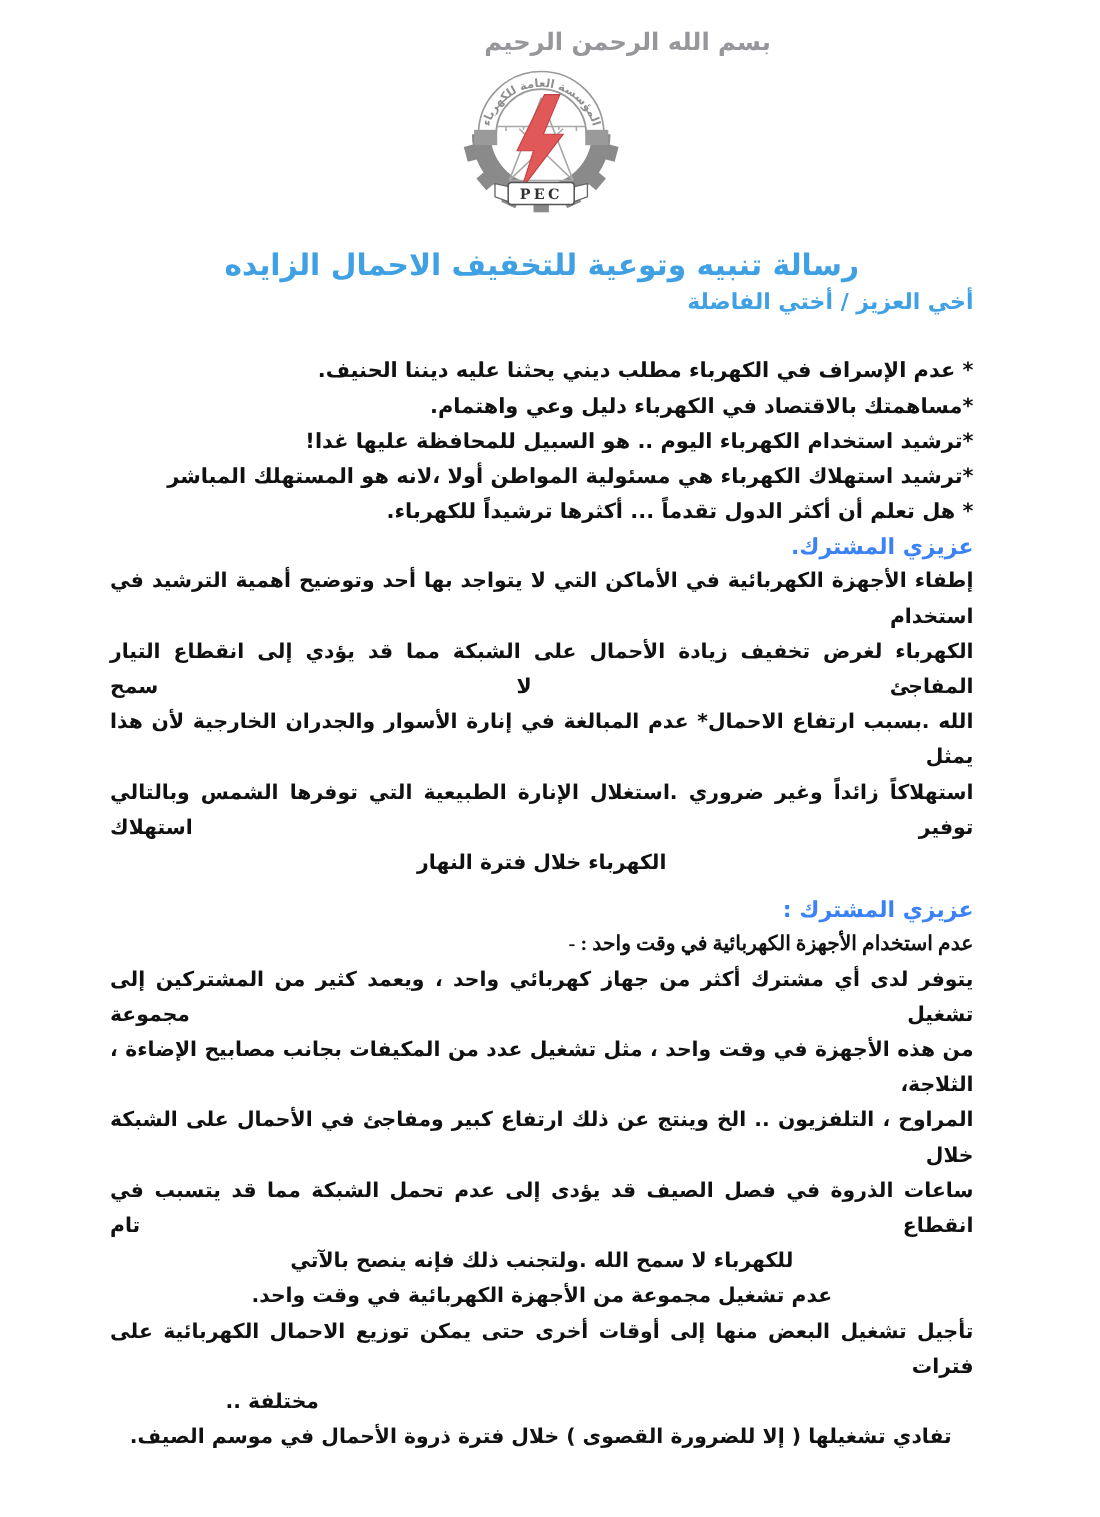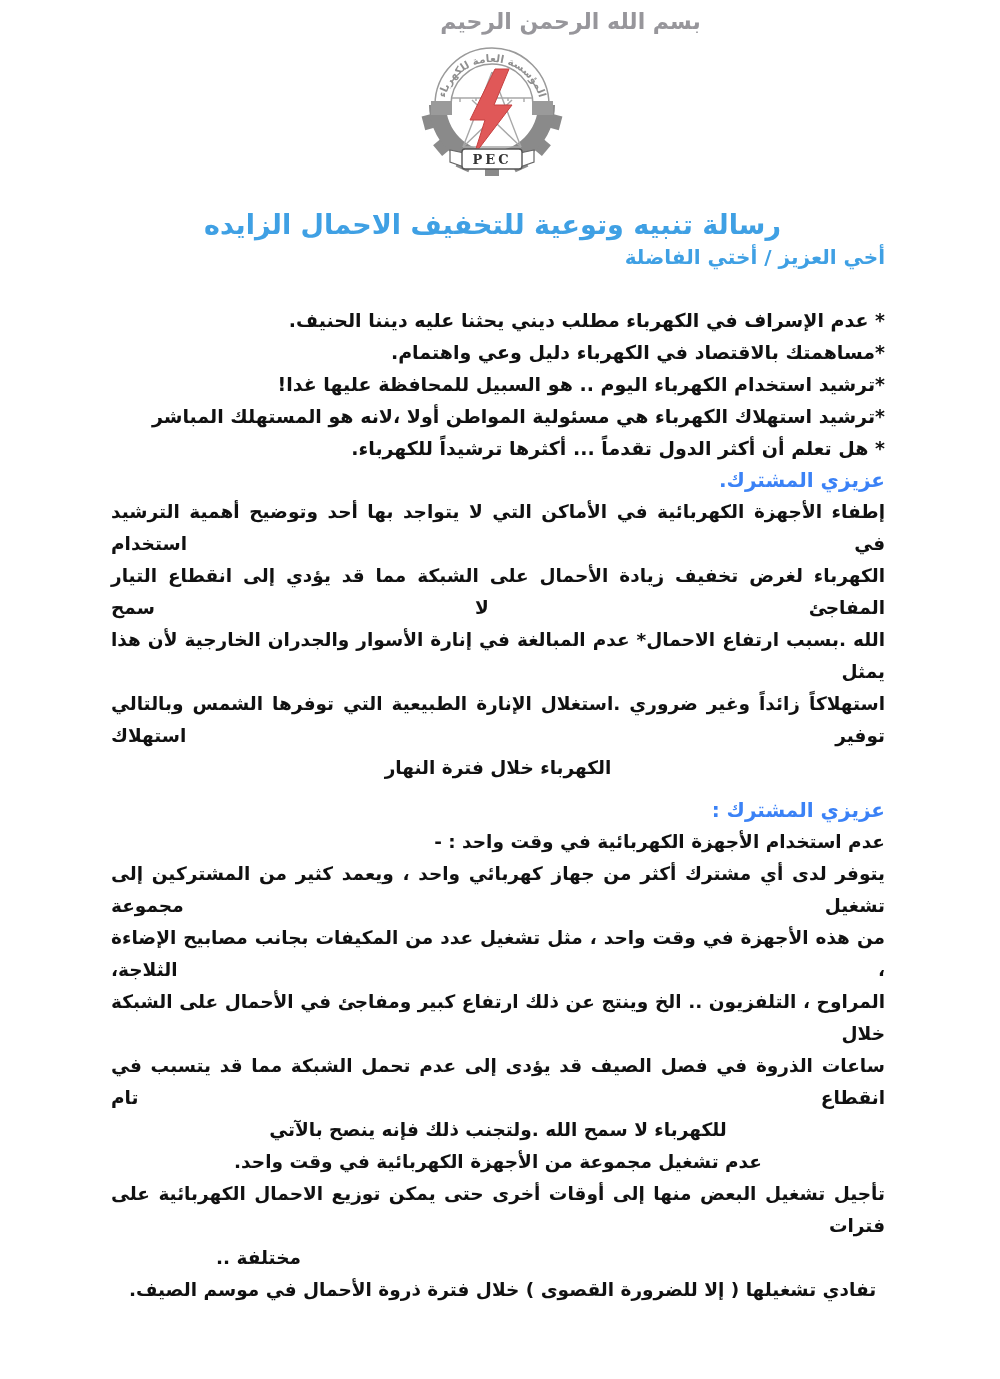--- a/index.html
+++ b/index.html
@@ -4,21 +4,21 @@
 <style>
   * { margin:0; padding:0; box-sizing:border-box; }
   html,body { background:#ffffff; }
   body {
     width:1000px; height:1379px; overflow:hidden;
     font-family:"DejaVu Sans", sans-serif; font-weight:bold;
     color:#111;
   }
   .page {
     width:1000px; height:1379px;
-    padding:7px 115px 0 100px;
+    padding:24px 115px 0 100px;
     direction:rtl;
     background:#ffffff;
   }
   .bismillah {
     text-align:center;
     transform:translateX(78px);
     font-size:22px; line-height:30px;
     color:#97969b;
   }
   .logo-wrap { width:185px; margin:6px auto 0 auto; direction:ltr; }
@@ -26,24 +26,24 @@
     margin-top:26px; text-align:center;
     font-size:27px; line-height:34px;
     color:#3fa0e4;
   }
   .salutation {
     text-align:right;
     font-size:20px; line-height:30px;
     color:#3fa0e4;
   }
   .bullets { margin-top:32px; }
-  .line { font-size:18.5px; line-height:32px;margin-left:11px; }
+  .line { font-size:18.5px; line-height:32px; }
   .bullet { font-size:19px; line-height:32px; }
   .heading { font-size:20px; line-height:32px; color:#3b82f6; text-align:right; }
-  .right  { text-align:right; }
+  .right  { text-align:right;font-family:Liberation Serif, serif; }
   .center { text-align:center; }
   .left   { text-align:left; }
   .fill   { text-align:justify; text-align-last:justify; }
   .indent-left { padding-left:105px; }
   .indent-sm   { padding-left:18px; }
   .sec2 { margin-top:10px; }
 </style>
 </head>
 <body>
 

